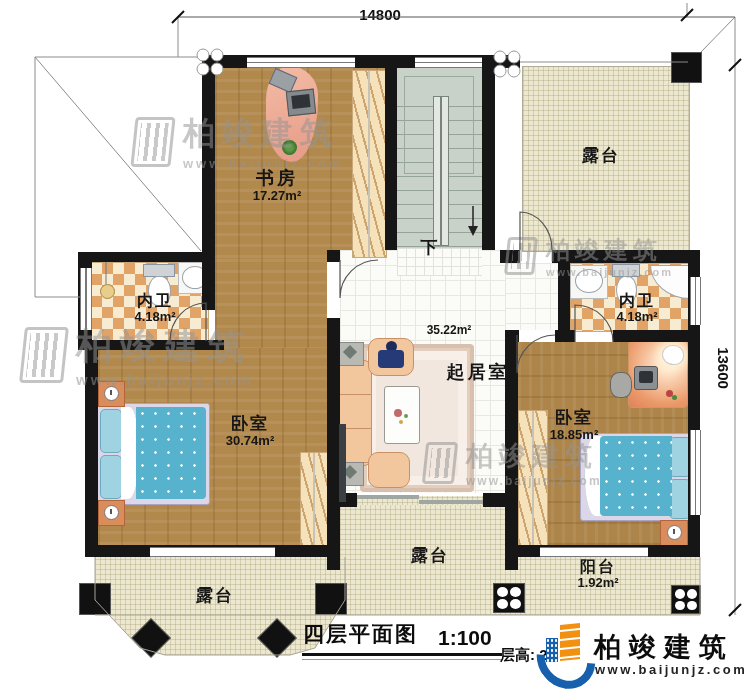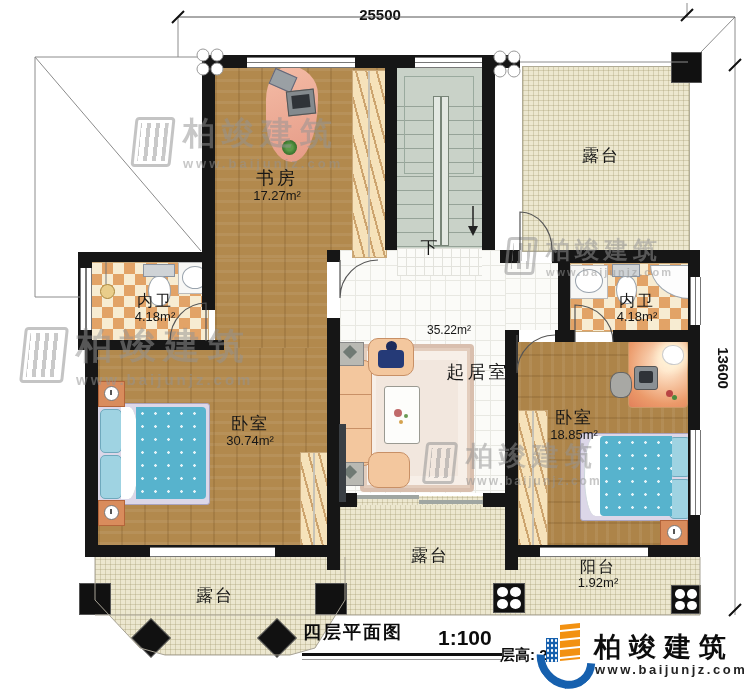--- a/index.html
+++ b/index.html
@@ -45,21 +45,21 @@
   .mattress{background-color:#57b3cd;
     background-image:radial-gradient(rgba(255,255,255,.85) 1.2px,transparent 1.5px);background-size:13px 13px;}
   .fold{background:#fff;}
   .nstand{background:#d98c5c;border:1px solid #b3643a;}
   .nstand i{display:block;width:13px;height:13px;margin:4px auto;background:#fff;border:1px solid #777;
     border-radius:50%;position:relative;}
   .nstand i:after{content:"";position:absolute;left:5px;top:3px;width:2px;height:5px;background:#555;}
   .gray-box{background:#b9b9b3;border:1px solid #888;}
   .gray-box i{display:block;width:10px;height:10px;margin:4px auto;background:#707a74;transform:rotate(45deg);}
   
-  .lbl{position:absolute;transform:translateX(-50%);text-align:center;font-weight:normal;
+  .lbl{position:absolute;transform:translateX(-50%);text-align:center;font-weight:bold;
     color:#161616;white-space:nowrap;z-index:40;line-height:1.15;}
   .nm{font-size:17px;letter-spacing:2px;}
   .nm-lg{font-size:18px;letter-spacing:3px;}
   .ar{font-size:13px;letter-spacing:0;}
   .dim{position:absolute;font-weight:bold;font-size:15px;color:#111;z-index:40;background:#fff;padding:0 3px;}
   
   .wm{position:absolute;display:flex;align-items:center;color:rgba(148,148,148,.52);z-index:36;pointer-events:none;}
   .wm-icon{border:3px solid rgba(148,148,148,.55);border-radius:4px;margin-right:10px;
     background:repeating-linear-gradient(90deg,rgba(148,148,148,.5) 0 4px,transparent 4px 9px);
     background-clip:content-box;padding:3px;transform:skewX(-6deg);}
@@ -290,21 +290,21 @@
     <div class="nm">露台</div>
   </div>
   <div class="lbl" style="left:598px;top:558px">
     <div class="nm" style="font-size:16px">阳台</div>
     <div class="ar">1.92m²</div>
   </div>
   <div class="lbl" style="left:430px;top:238px">
     <div class="nm">下</div>
   </div>
 
-  <div class="dim" style="left:380px;top:6px;transform:translateX(-50%)">25500</div>
+  <div class="dim" style="left:380px;top:6px;transform:translateX(-50%)">14800</div>
   <div class="dim" style="left:723px;top:368px;transform:translate(-50%,-50%) rotate(90deg);background:none">13600</div>
 
   <svg class="overlay" width="750" height="692" viewBox="0 0 750 692">
     <g stroke="#8c8c8c" fill="none" stroke-width="1">
       <path d="M35,57 H202 M35,57 V297 M35,297 H80 M35,57 L201,251"></path>
       <path d="M701,52 L735,17 M735,17 V615 M520,62 H688"></path>
       <path d="M178,17 V57 M687,3 V17"></path>
     </g>
     <g stroke="#555" fill="none" stroke-width="1">
       <path d="M178,17 H735"></path>
@@ -337,21 +337,21 @@
         <circle cx="217" cy="55" r="6"></circle>
       <circle cx="203" cy="69" r="6"></circle>
         <circle cx="217" cy="69" r="6"></circle>
       <circle cx="500" cy="57" r="6"></circle>
         <circle cx="514" cy="57" r="6"></circle>
       <circle cx="500" cy="71" r="6"></circle>
         <circle cx="514" cy="71" r="6"></circle>
     </g>
   </svg>
 
-  <div class="tb" style="left:303px;top:620px;font-size:18px;letter-spacing:2px">四层平面图</div>
+  <div class="tb" style="left:303px;top:620px;font-size:21px;letter-spacing:2px">四层平面图</div>
   <div class="tb" style="left:438px;top:626px;font-size:21px">1:100</div>
   <div class="tb" style="left:302px;top:653px;width:200px;height:3px;background:#111"></div>
   <div class="tb" style="left:302px;top:659px;width:200px;height:1px;background:#999"></div>
   <div class="tb" style="left:500px;top:646px;font-size:15px">
     <span>层高:</span>
     <span>2</span>
   </div>
 
   <div class="tb" style="left:536px;top:620px;width:56px;height:64px;z-index:61">
     <div style="position:absolute;left:2px;top:8px;width:40px;height:46px;border:8px solid #1660ae;border-radius:50%;

